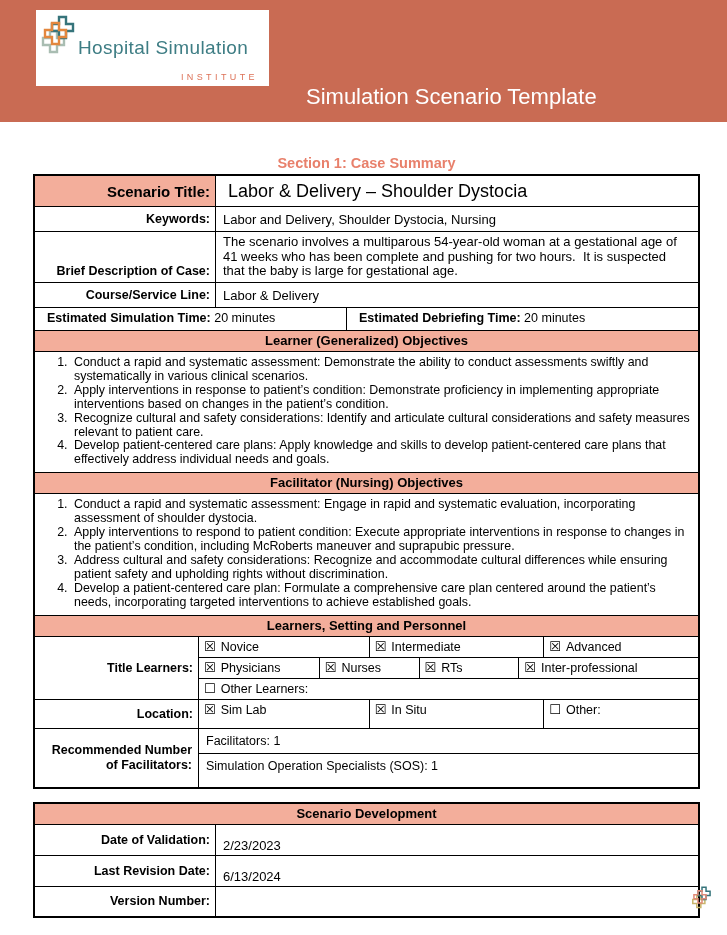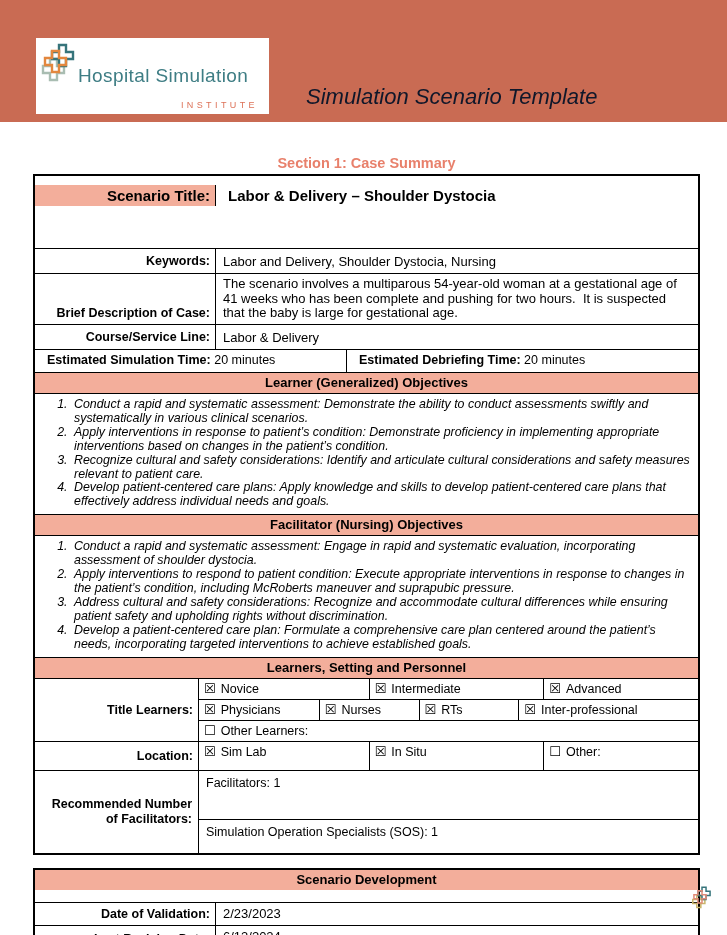--- a/index.html
+++ b/index.html
@@ -2,76 +2,76 @@
 <html><head>
 <meta charset="utf-8">
 <style>
   html,body{margin:0;padding:0;}
   body{
     width:727px;height:935px;overflow:hidden;position:relative;
     background:#ffffff;font-family:"Liberation Sans",sans-serif;color:#000;
   }
   
   .band{position:relative;width:727px;height:122px;background:#c96b53;}
-  .logo-box{position:absolute;left:36px;top:38px;width:233px;height:76px;background:#ffffff;text-align:center;}
+  .logo-box{position:absolute;left:36px;top:10px;width:233px;height:76px;background:#ffffff;text-align:center;}
   .logo-cross{position:absolute;left:4px;top:3px;}
   .logo-line1{position:absolute;left:42px;top:27px;font-size:19px;color:#3e7d84;letter-spacing:.4px;}
   .logo-line2{position:absolute;right:11px;top:51px;font-size:9px;letter-spacing:3.4px;color:#dd7258;margin-top:11px;}
-  .band-title{position:absolute;left:306px;top:84px;color:#0f172a;font-size:22px;font-style:italic;}
+  .band-title{position:absolute;left:306px;top:84px;color:#ffffff;font-size:22px;}
   
   .section-heading{width:667px;margin:33px 0 3px 33px;text-align:center;
     color:#e8806b;font-weight:bold;font-size:14.5px;}
   
   .tbl{margin-left:33px;width:667px;border:2px solid #000;box-sizing:border-box;background:#fff;}
   .row{display:flex;border-top:1px solid #000;align-items:stretch;}
   .row:first-child{border-top:none;}
   .lab{width:180px;flex:none;display:flex;align-items:center;justify-content:flex-end;
     text-align:right;font-weight:bold;font-size:12.5px;padding:2px 5px 2px 2px;box-sizing:border-box;}
   .lab2{width:163px;}
   .val{flex:1;border-left:1px solid #000;padding:2px 7px;font-size:13px;
     display:flex;align-items:center;box-sizing:border-box;}
   .salmon{background:#f3ae9b;}
-  .r-title{min-height:30px;align-items:flex-end;}
+  .r-title{min-height:30px;}
   .r-title .lab{font-size:15px;}
-  .r-title .val{font-size:15px;font-weight:bold;padding-left:12px;}
-  .r-keywords{min-height:24px;margin-top:42px;}
+  .r-title .val{font-size:18px;font-weight:normal;padding-left:12px;}
+  .r-keywords{min-height:24px;}
   .r-brief{min-height:50px;}
   .r-brief .lab{align-items:flex-end;padding-bottom:4px;}
   .r-brief .val{align-items:flex-start;line-height:14.6px;white-space:pre-wrap;padding-top:3px;}
   .r-course{min-height:24px;}
   .r-times{min-height:22px;}
   .times-cell{padding:3px 6px;font-size:12.5px;box-sizing:border-box;}
   .times-left{width:312px;flex:none;border-right:1px solid #000;}
   .times-right{flex:1;}
   .b{font-weight:bold;padding-left:6px;}
   .sec-hdr{border-top:1px solid #000;background:#f3ae9b;text-align:center;
     font-weight:bold;font-size:13px;padding:2px 0 3px 0;}
   .obj{border-top:1px solid #000;padding:4px 6px 5px 0;}
   .obj ol{margin:0;padding-left:36px;font-size:12.4px;line-height:13.9px;}
-  .obj li{padding-left:3px;margin:0;font-style:italic;}
+  .obj li{padding-left:3px;margin:0;}
   .stack{flex:1;border-left:1px solid #000;display:flex;flex-direction:column;}
   .stack-row{display:flex;border-top:1px solid #000;align-items:stretch;}
   .stack-row:first-child{border-top:none;}
   .cb-cell{display:flex;align-items:center;gap:5px;padding:2px 5px;font-size:12.5px;
     border-left:1px solid #000;box-sizing:border-box;min-height:20px;}
   .cb-cell:first-child{border-left:none;}
   .cb{font-size:13px;line-height:1;font-family:"DejaVu Sans",sans-serif;}
   .w34{width:34%;}.w35{width:35%;}.w31{width:31%;flex:1;}
   .x24{width:24%;}.x20{width:20%;}.x36{width:36%;flex:1;}
   .full{width:100%;}
   .r-loc .cb-cell{min-height:28px;align-items:flex-start;padding-top:3px;}
   .fac-lab{line-height:15px;padding-right:6px;}
   .fac-row{font-size:12.5px;display:flex;align-items:center;padding:2px 7px;box-sizing:border-box;}
-  .fh1{min-height:24px;}.fh2{min-height:29px;}.fh3{min-height:34px;align-items:flex-start;padding-top:5px;margin-top:24px;}
+  .fh1{min-height:24px;}.fh2{min-height:29px;}.fh3{min-height:34px;align-items:flex-start;padding-top:5px;}
   
   .tbl2{margin-top:13px;}
-  .sd-row{min-height:22px;margin-top:12px;}
+  .sd-row{min-height:22px;}
   .sd-row2{min-height:26px;}
   .sd-row3{min-height:29px;}
-  .sd-row .val,.sd-row2 .val,.sd-row3 .val{align-items:flex-start;padding-top:3px;}
+  .sd-row .val,.sd-row2 .val,.sd-row3 .val{align-items:flex-start;padding-top:13px;}
   .footer-cross{position:absolute;right:13px;top:885px;}
 </style>
 </head>
 <body>
 
 <div class="band">
   <div class="logo-box">
     <svg class="logo-cross" width="38" height="52" viewBox="0 0 38 52" xmlns="http://www.w3.org/2000/svg">
       <g fill="none" stroke-width="2.4">
         <path d="M7 0 h7 v7 h7 v7 h-7 v7 h-7 v-7 h-7 v-7 h7 z" transform="translate(3,18)" stroke="#a9bdb2"></path>

